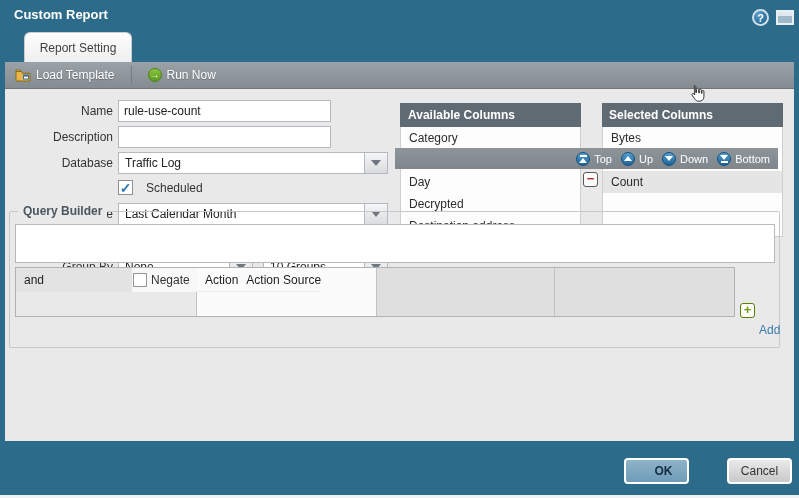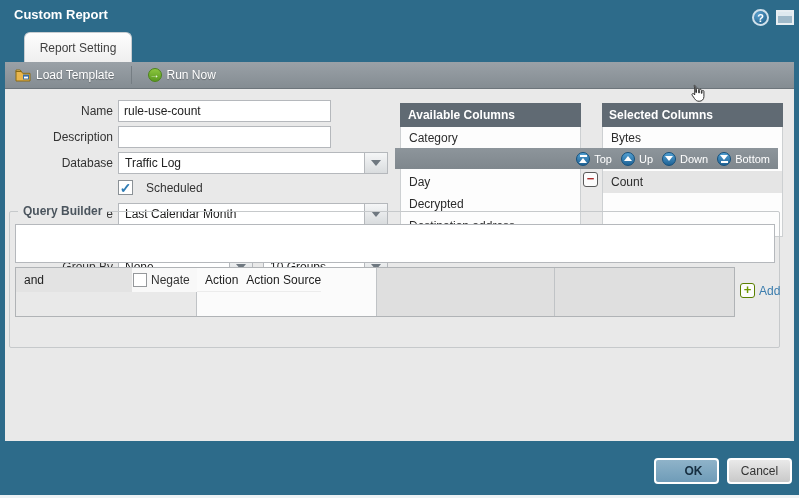--- a/index.html
+++ b/index.html
@@ -138,29 +138,29 @@
   .bg-alt { background:#e3e3e3; } .bg-lite { background:#f8f8f8; }
   .qb-attr { display:flex; flex-direction:row; background:#fbfbfb; border-right:1px solid #c0c3c6; }
   .attr-row { height:24px; line-height:24px; padding-left:8px; color:#222; border-bottom:1px solid #ececec; }
   .qb-empty { background:#dfdfdf; border-right:1px solid #c0c3c6; }
   .add-btn { position:absolute; left:740px; top:283px; display:flex; align-items:center; gap:4px; }
   .add-icon {
     width:15px; height:15px; border-radius:3px; background:#fcfcfc; border:1px solid #5a8000;
     color:#6f9a00; font-weight:bold; font-size:13px; line-height:12px; text-align:center;
   }
   .add-icon::after { content:"+"; }
-  .add-label { color:#3a7cad; }
+  .add-label { color:#3a7cad;margin-top:40px; }
   .negate-cb { width:14px; height:14px; background:#fff; border:1px solid #95989b; }
   
   .btn {
     position:absolute; top:458px; width:65px; height:26px; border-radius:4px;
     border:2px solid #fff; font-family:"Liberation Sans",sans-serif;
     font-size:12px; display:flex; align-items:center; justify-content:center;
   }
-  .btn-ok { left:654px; background:linear-gradient(#8fb3c9,#6f9cb8); color:#162e40; font-weight:bold;padding-left:14px; }
+  .btn-ok { left:624px; background:linear-gradient(#8fb3c9,#6f9cb8); color:#162e40; font-weight:bold;padding-left:14px; }
   .btn-cancel { left:727px; background:linear-gradient(#e9e9e9,#c9c9c9); color:#333; }
   .bottom-strip { position:absolute; left:0; bottom:0; width:799px; height:3px; background:#eef2f4; }
 </style>
 </head>
 <body>
 
 <div class="titlebar-text">Custom Report</div>
 <div class="help-icon"></div>
 <div class="win-icon"></div>
 

